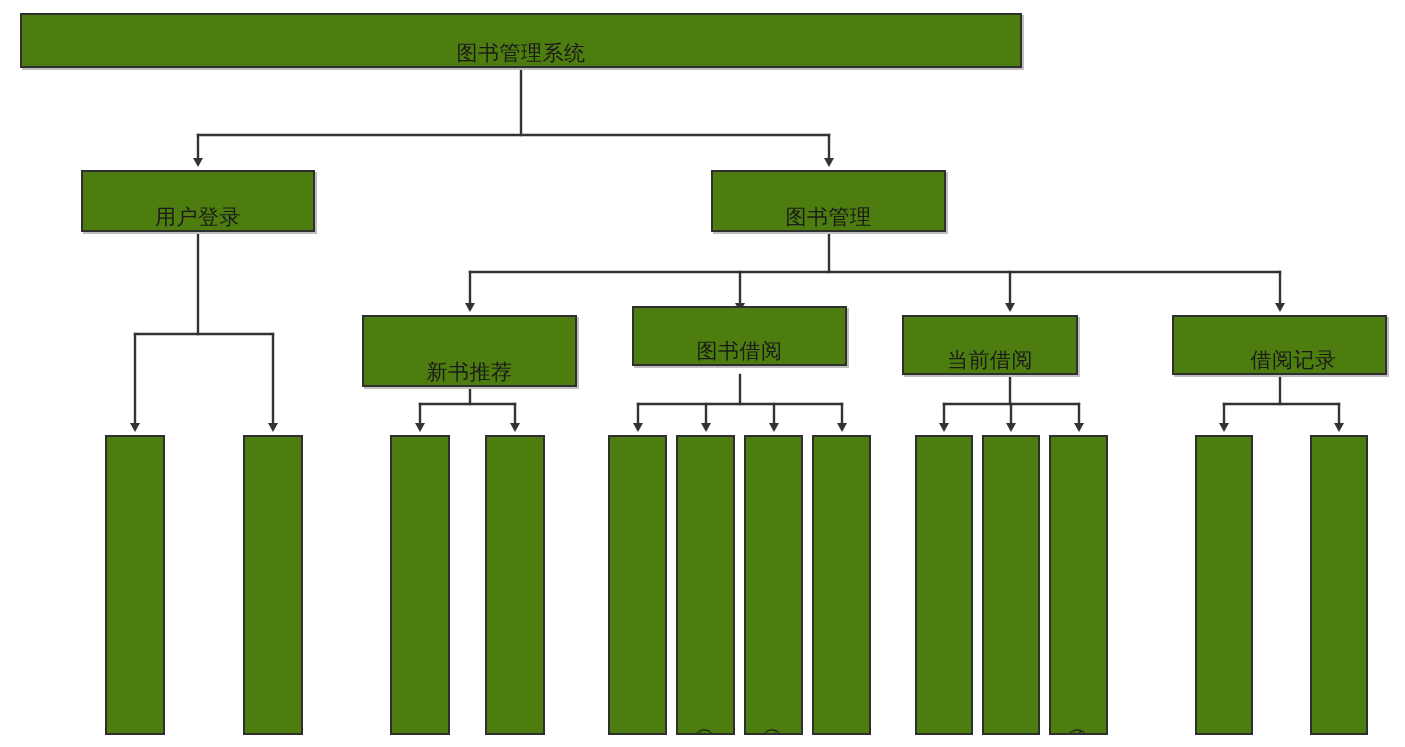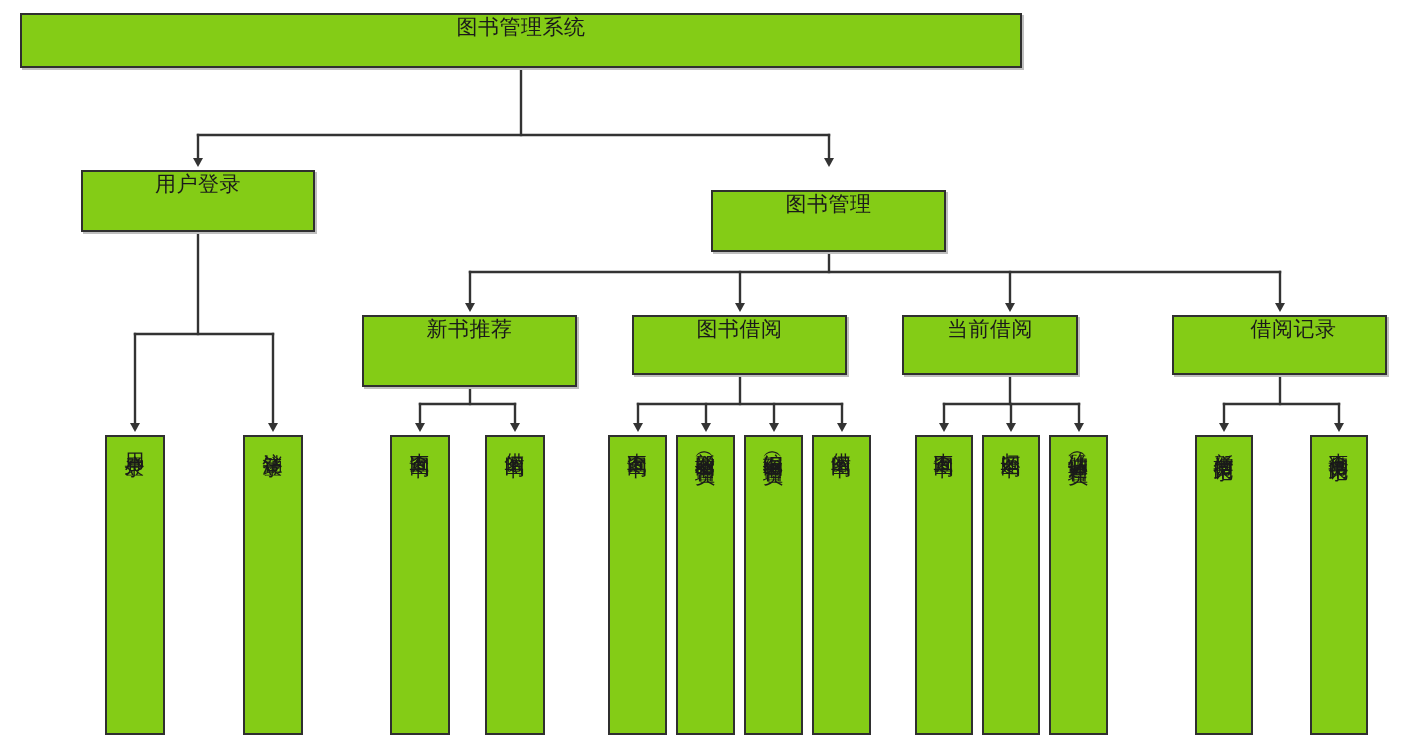--- a/index.html
+++ b/index.html
@@ -22,24 +22,24 @@
   #diagram-svg {
     position: absolute;
     left: 0;
     top: 0;
     width: 1405px;
     height: 747px;
   }
   .node-box {
     position: absolute;
     box-sizing: border-box;
-    background: #84cc16;
+    background: #4d7c0f;
     border: 2px solid #2f2f2f;
     display: flex;
-    align-items: flex-start;
+    align-items: flex-end;
     justify-content: center;
     overflow: hidden;
   }
   .node-box.shadowed {
     box-shadow: 2px 2px 0 0 #bfbfbf;
   }
   .node-label {
     color: #1a1a1a;
     font-size: 21px;
     line-height: 1.18;
@@ -114,27 +114,27 @@
       </g>
   </svg>
 
   <div id="nodes-layer">
       <div class="node-box shadowed" style="left: 20px; top: 13px; width: 1002px; height: 55px;">
         <span class="node-label">图书管理系统</span>
       </div>
       <div class="node-box shadowed" style="left: 81px; top: 170px; width: 234px; height: 62px;">
         <span class="node-label">用户登录</span>
       </div>
-      <div class="node-box shadowed" style="left: 711px; top: 170px; width: 235px; height: 62px; margin-top: 20px;">
+      <div class="node-box shadowed" style="left: 711px; top: 170px; width: 235px; height: 62px;">
         <span class="node-label">图书管理</span>
       </div>
       <div class="node-box shadowed" style="left: 362px; top: 315px; width: 215px; height: 72px;">
         <span class="node-label">新书推荐</span>
       </div>
-      <div class="node-box shadowed" style="left: 632px; top: 315px; width: 215px; height: 60px; font-family: Liberation Serif, serif;">
+      <div class="node-box shadowed" style="left: 632px; top: 306px; width: 215px; height: 60px; font-family: Liberation Serif, serif;">
         <span class="node-label">图书借阅</span>
       </div>
       <div class="node-box shadowed" style="left: 902px; top: 315px; width: 176px; height: 60px;">
         <span class="node-label">当前借阅</span>
       </div>
       <div class="node-box shadowed" style="left: 1172px; top: 315px; width: 215px; height: 60px; padding-left: 28px;">
         <span class="node-label">借阅记录</span>
       </div>
       <div class="node-box vertical" style="left: 105px; top: 435px; width: 60px; height: 300px;">
         <span class="node-label">用户登录</span>

